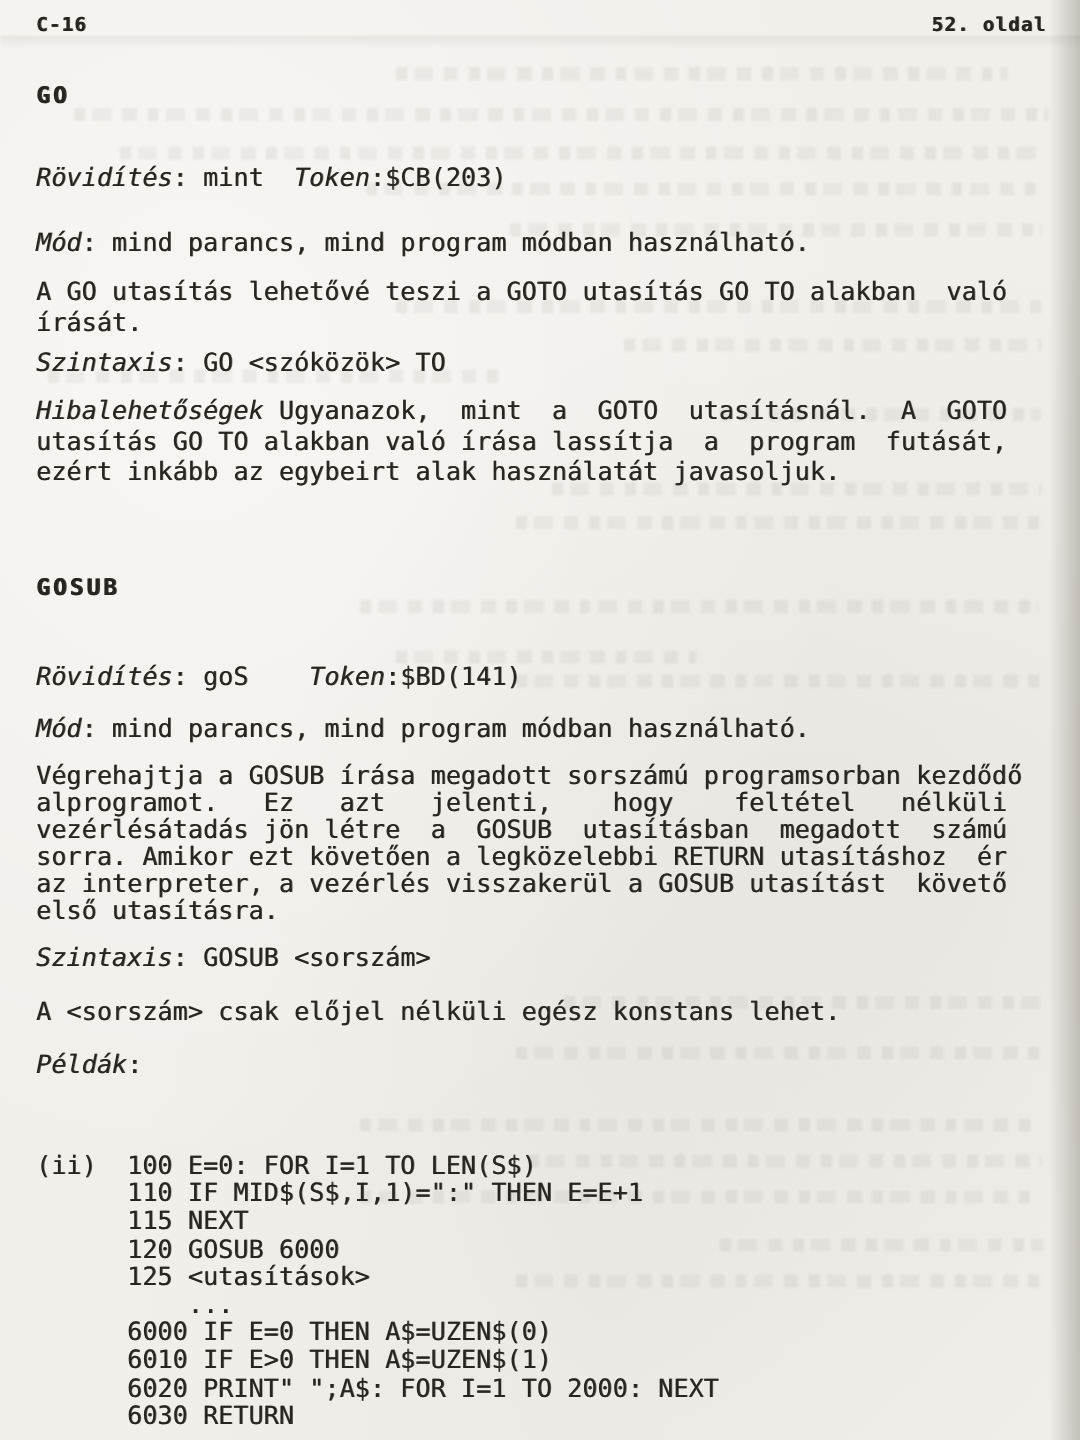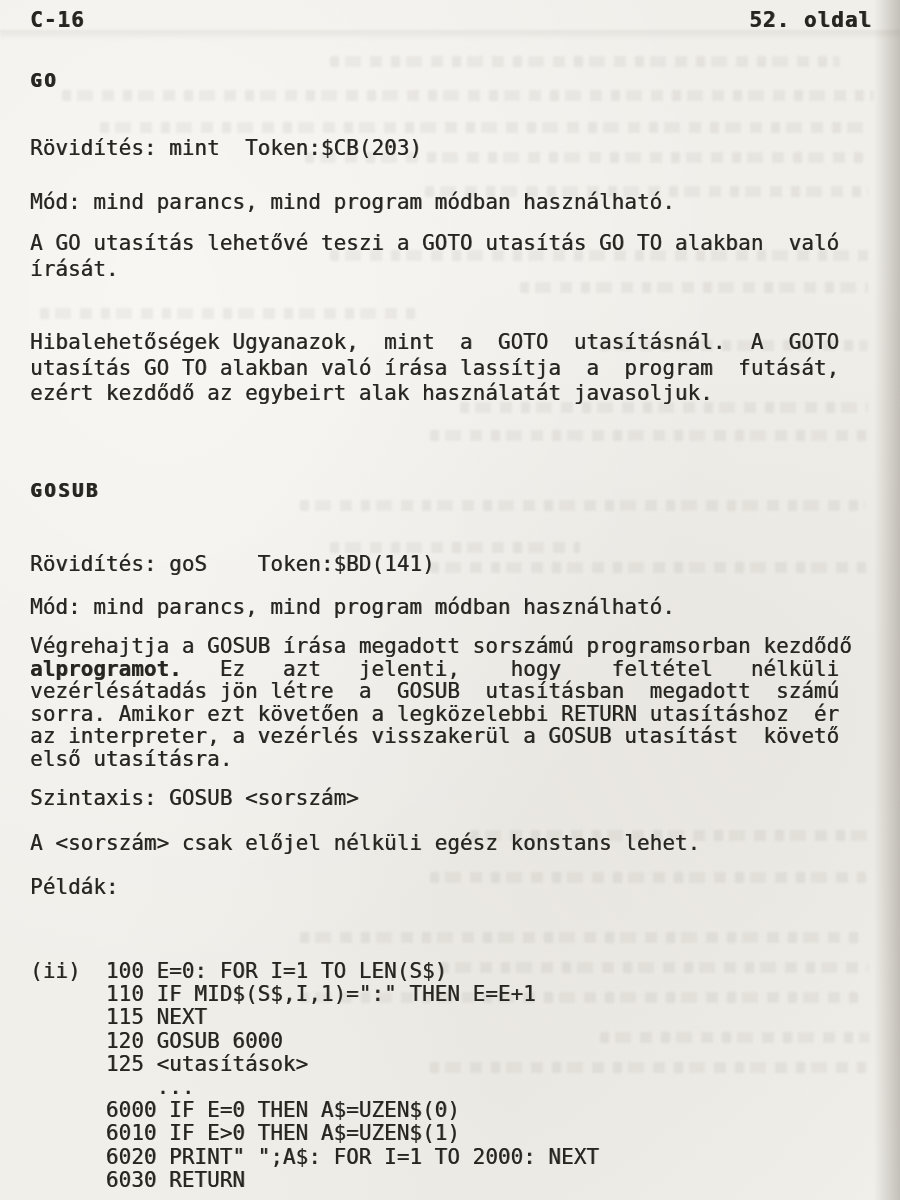--- a/index.html
+++ b/index.html
@@ -13,23 +13,23 @@
     background:
       radial-gradient(ellipse at 18% 25%, rgba(255,255,255,0.45), transparent 55%),
       radial-gradient(ellipse at 85% 60%, rgba(170,164,152,0.10), transparent 50%),
       radial-gradient(ellipse at 55% 90%, rgba(170,164,152,0.08), transparent 55%);
   }
   .mono{
     position:absolute;white-space:pre;
     font-size:21px;line-height:25px;
     text-shadow:0.6px 0 0 rgba(39,37,31,0.65);
   }
-  .it{}
-  .b{font-weight:bold;text-align:right;}
-  .hdr{font-size:21px;font-weight:bold;letter-spacing:1px;text-shadow:0.8px 0 0 rgba(39,37,31,0.8);}
+  .it{font-style:italic;}
+  .b{font-weight:normal;text-align:right;}
+  .hdr{font-size:16px;font-weight:bold;letter-spacing:1px;text-shadow:0.8px 0 0 rgba(39,37,31,0.8);}
   .title{font-size:19px;font-weight:bold;letter-spacing:2.5px;text-shadow:1px 0 0 rgba(39,37,31,0.9);}
   .ghost{
     position:absolute;height:11px;pointer-events:none;
     background:repeating-linear-gradient(90deg,
       rgba(104,99,90,.7) 0 9px, rgba(104,99,90,0) 9px 15px,
       rgba(104,99,90,.5) 15px 31px, rgba(104,99,90,0) 31px 40px,
       rgba(104,99,90,.6) 40px 52px, rgba(104,99,90,0) 52px 61px);
     opacity:.13;filter:blur(1.1px);border-radius:2px;
   }
   .edge-shadow{
@@ -75,24 +75,25 @@
 
   <div class="mono title" style="left:30px;top:68px">GO</div>
 
   <div class="mono" style="left:30px;top:136px"><span class="it">Rövidítés</span><span>: mint  </span><span class="it">Token</span><span>:$CB(203)</span></div>
 
   <div class="mono" style="left:30px;top:190px"><span class="it">Mód</span><span>: mind parancs, mind program módban használható.</span></div>
 
   <div class="mono" style="left:30px;top:230px;line-height:26px">A GO utasítás lehetővé teszi a GOTO utasítás GO TO alakban  való
 írását.</div>
 
+  <div class="mono" style="left:30px;top:290px"><span class="it">Szintaxis</span><span>: GO &lt;szóközök&gt; TO</span></div>
 
   <div class="mono" style="left:30px;top:330px;line-height:25.5px"><span class="it">Hibalehetőségek</span><span> Ugyanazok,  mint  a  GOTO  utasításnál.  A  GOTO
 utasítás GO TO alakban való írása lassítja  a  program  futását,
-ezért kezdődő az egybeirt alak használatát javasoljuk.</span></div>
+ezért inkább az egybeirt alak használatát javasoljuk.</span></div>
 
   <div class="mono title" style="left:30px;top:478px">GOSUB</div>
 
   <div class="mono" style="left:30px;top:552px"><span class="it">Rövidítés</span><span>: goS    </span><span class="it">Token</span><span>:$BD(141)</span></div>
 
   <div class="mono" style="left:30px;top:595px"><span class="it">Mód</span><span>: mind parancs, mind program módban használható.</span></div>
 
   <div class="mono" style="left:30px;top:635px;line-height:22.6px"><span>Végrehajtja a GOSUB írása megadott sorszámú programsorban kezdődő
 </span><span class="b">alprogramot.</span><span>   Ez   azt   jelenti,    hogy    feltétel   nélküli
 vezérlésátadás jön létre  a  GOSUB  utasításban  megadott  számú

